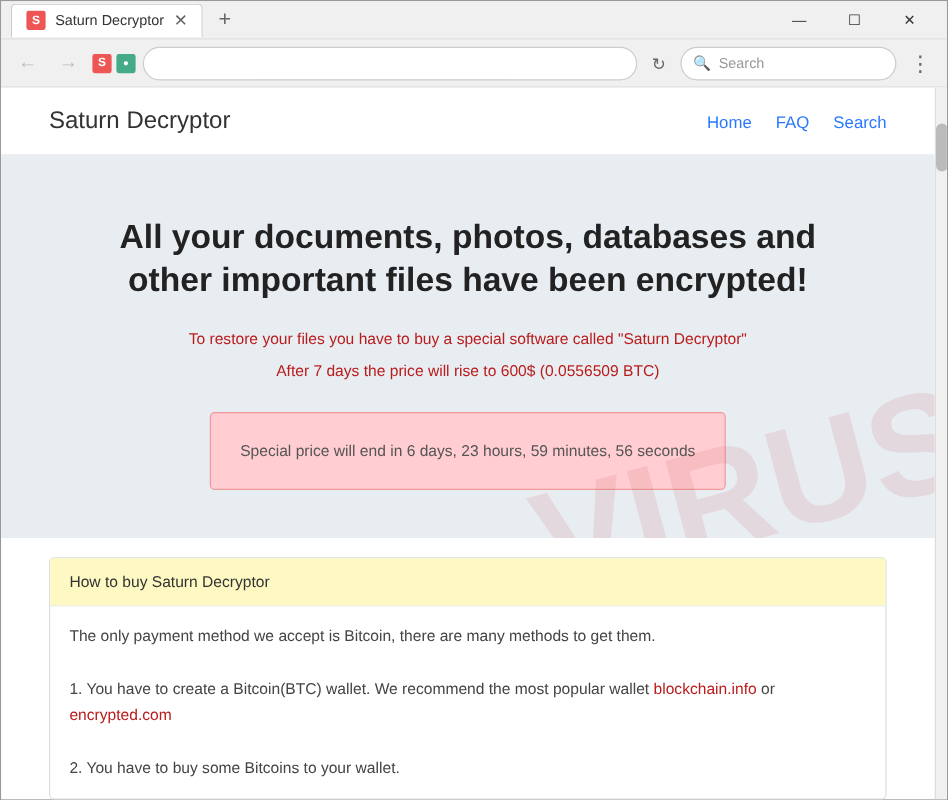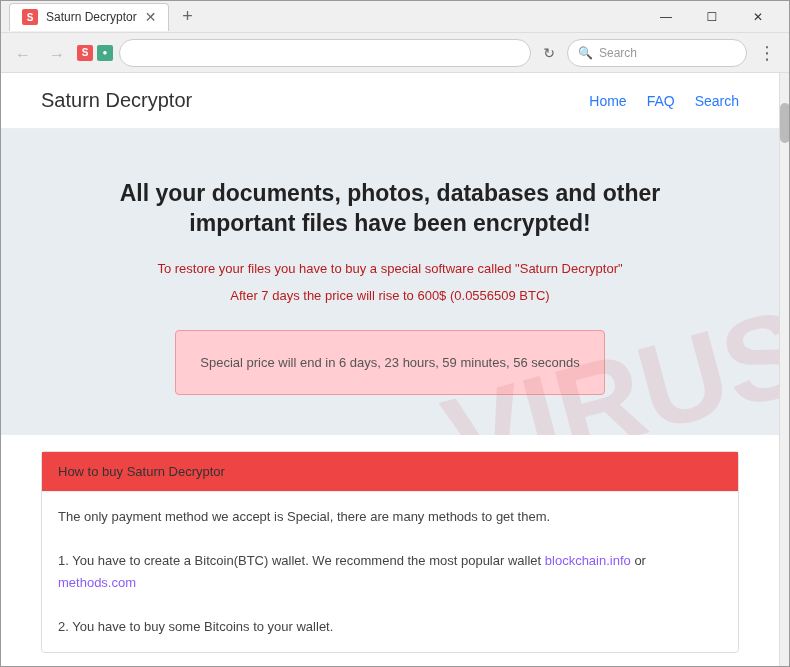--- a/index.html
+++ b/index.html
@@ -35,30 +35,30 @@
 
     
     .site-header { display: flex; align-items: center; justify-content: space-between; padding: 16px 40px; border-bottom: 1px solid #eee; background: #fff; }
     .site-logo { font-size: 20px; color: #333; font-weight: 300; }
     .site-nav { display: flex; gap: 20px; margin-left: 44px; }
     .nav-link { color: #2979ff; text-decoration: none; font-size: 14px; cursor: pointer; }
 
     
     .hero { background: #e8edf2; padding: 50px 40px 40px; text-align: center; position: relative; overflow: hidden; flex-shrink: 0; }
     .hero-watermark { position: absolute; bottom: -20px; right: -30px; font-size: 120px; font-weight: bold; color: rgba(200, 100, 100, 0.15); transform: rotate(-15deg); pointer-events: none; line-height: 1; }
-    .hero h1 { font-size: 23px; font-weight: 700; color: #222; line-height: 1.3; margin-bottom: 20px; max-width: 620px; margin-left: auto; margin-right: auto; }
+    .hero h1 { font-size: 28px; font-weight: 700; color: #222; line-height: 1.3; margin-bottom: 20px; max-width: 620px; margin-left: auto; margin-right: auto; }
     .hero p { font-size: 13px; color: #b91c1c; margin-bottom: 8px; line-height: 1.5; }
     .countdown-box { display: inline-block; background: #ffcdd2; border: 1px solid #ef9a9a; border-radius: 4px; padding: 24px 24px; margin-top: 16px; font-size: 13px; color: #555; }
 
     
     .main-content { padding: 0 40px 20px; flex: 1; overflow-y: auto; }
     .info-section { border: 1px solid #ddd; border-radius: 4px; margin-top: 16px; }
-    .info-section-header { padding: 12px 16px; font-size: 13px; color: #333; border-bottom: 1px solid #eee; background: #ef4444; font-weight: 500; }
+    .info-section-header { padding: 12px 16px; font-size: 13px; color: #333; border-bottom: 1px solid #eee; background: #fef9c3; font-weight: 500; }
     .info-section-body { padding: 14px 16px; font-size: 13px; color: #444; line-height: 1.7; }
-    .info-section-body a { color: #8b5cf6; text-decoration: none; margin-top: 36px; }
+    .info-section-body a { color: #b91c1c; text-decoration: none; margin-top: 36px; }
 
     
     .right-scrollbar { width: 10px; background: #f0f0f0; border-left: 1px solid #ddd; flex-shrink: 0; }
     .scrollbar-thumb { width: 10px; height: 40px; background: #bbb; border-radius: 5px; margin-top: 30px; }
 
     .browser-inner { display: flex; flex: 1; overflow: hidden; }
     .browser-inner-content { flex: 1; overflow-y: auto; }
   </style>
 </head>
 <body>
@@ -121,25 +121,25 @@
             <span>Special price will end in 6 days, 23 hours, 59 minutes, 56 seconds</span>
           </div>
         </div>
 
         <div class="main-content">
           <div class="info-section">
             <div class="info-section-header">
               <span>How to buy Saturn Decryptor</span>
             </div>
             <div class="info-section-body">
-              <p>The only payment method we accept is Special, there are many methods to get them.</p>
+              <p>The only payment method we accept is Bitcoin, there are many methods to get them.</p>
               <br>
               <p>
                 <span>1. You have to create a Bitcoin(BTC) wallet.
-We recommend the most popular wallet </span><a href="#">blockchain.info</a><span> or </span><a href="#">methods.com</a>
+We recommend the most popular wallet </span><a href="#">blockchain.info</a><span> or </span><a href="#">encrypted.com</a>
               </p>
               <br>
               <p>2. You have to buy some Bitcoins to your wallet.</p>
             </div>
           </div>
         </div>
 
       </div>
 
       <div class="right-scrollbar">

